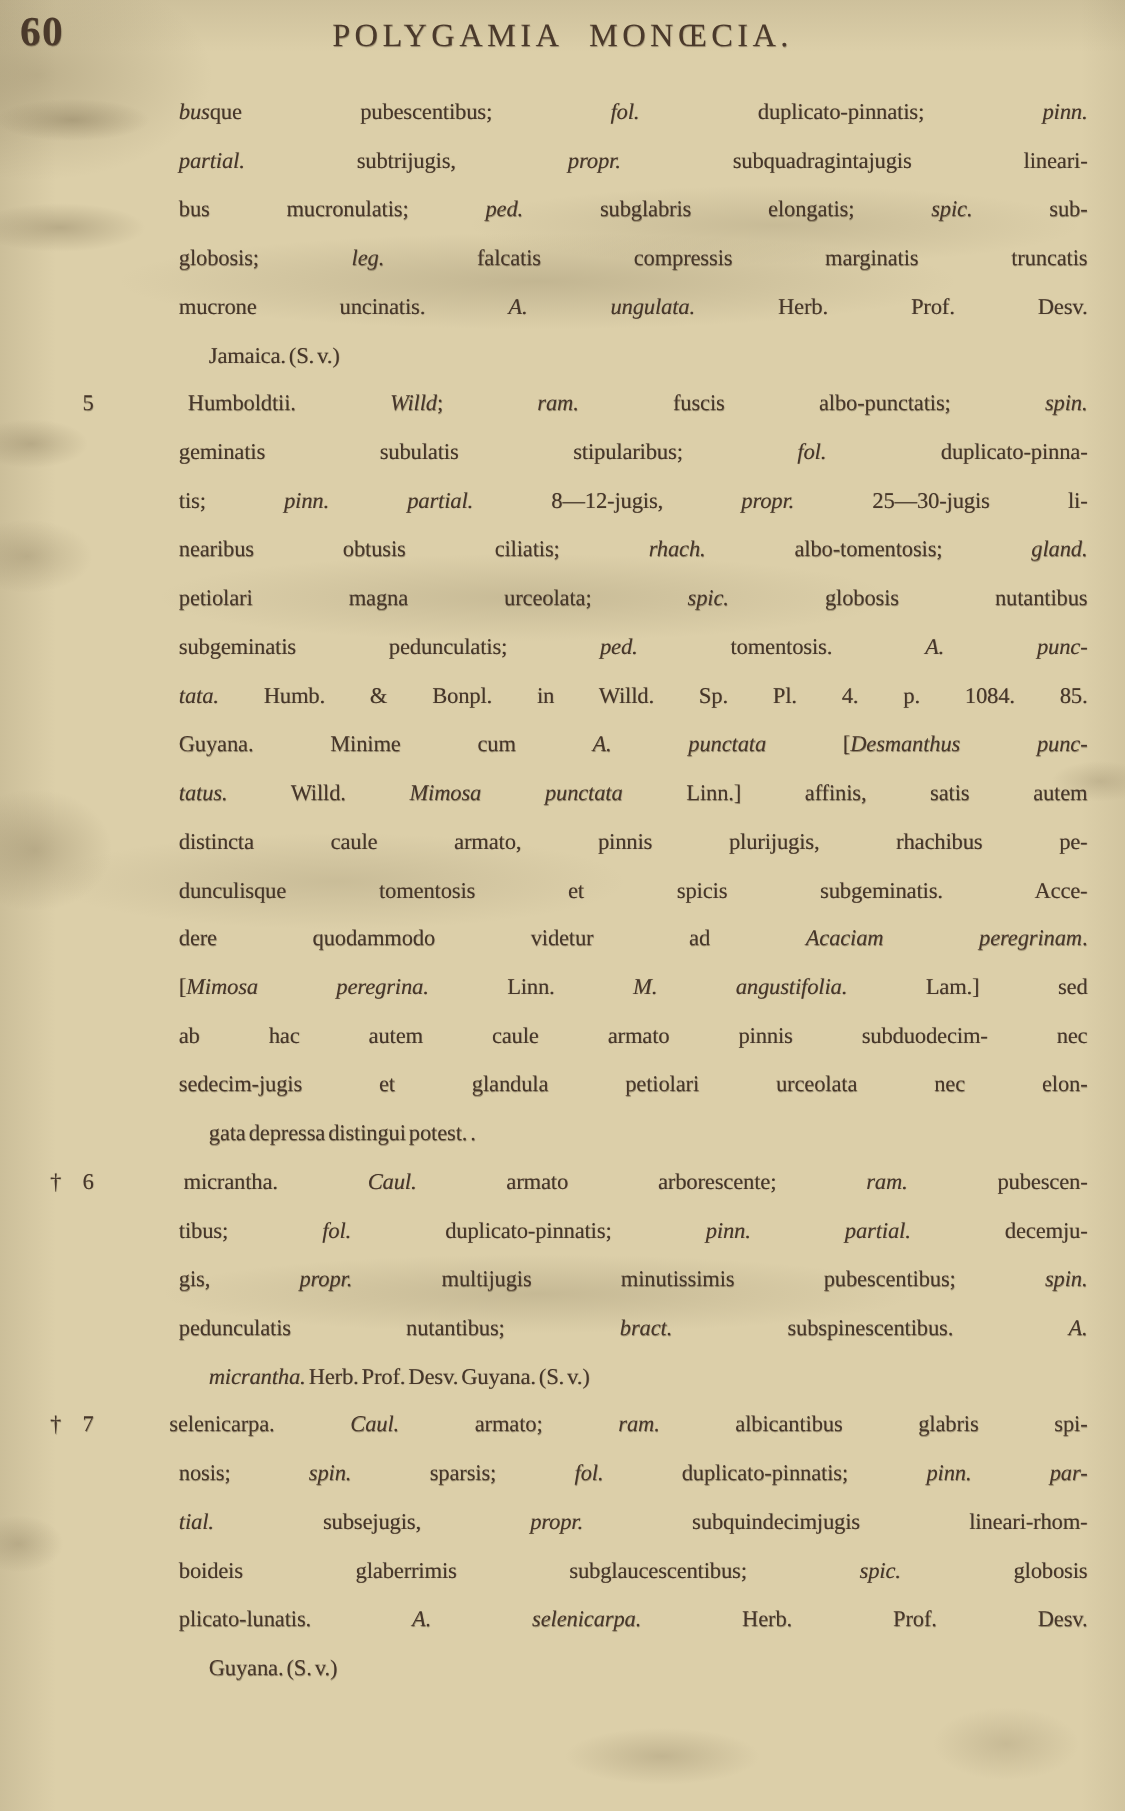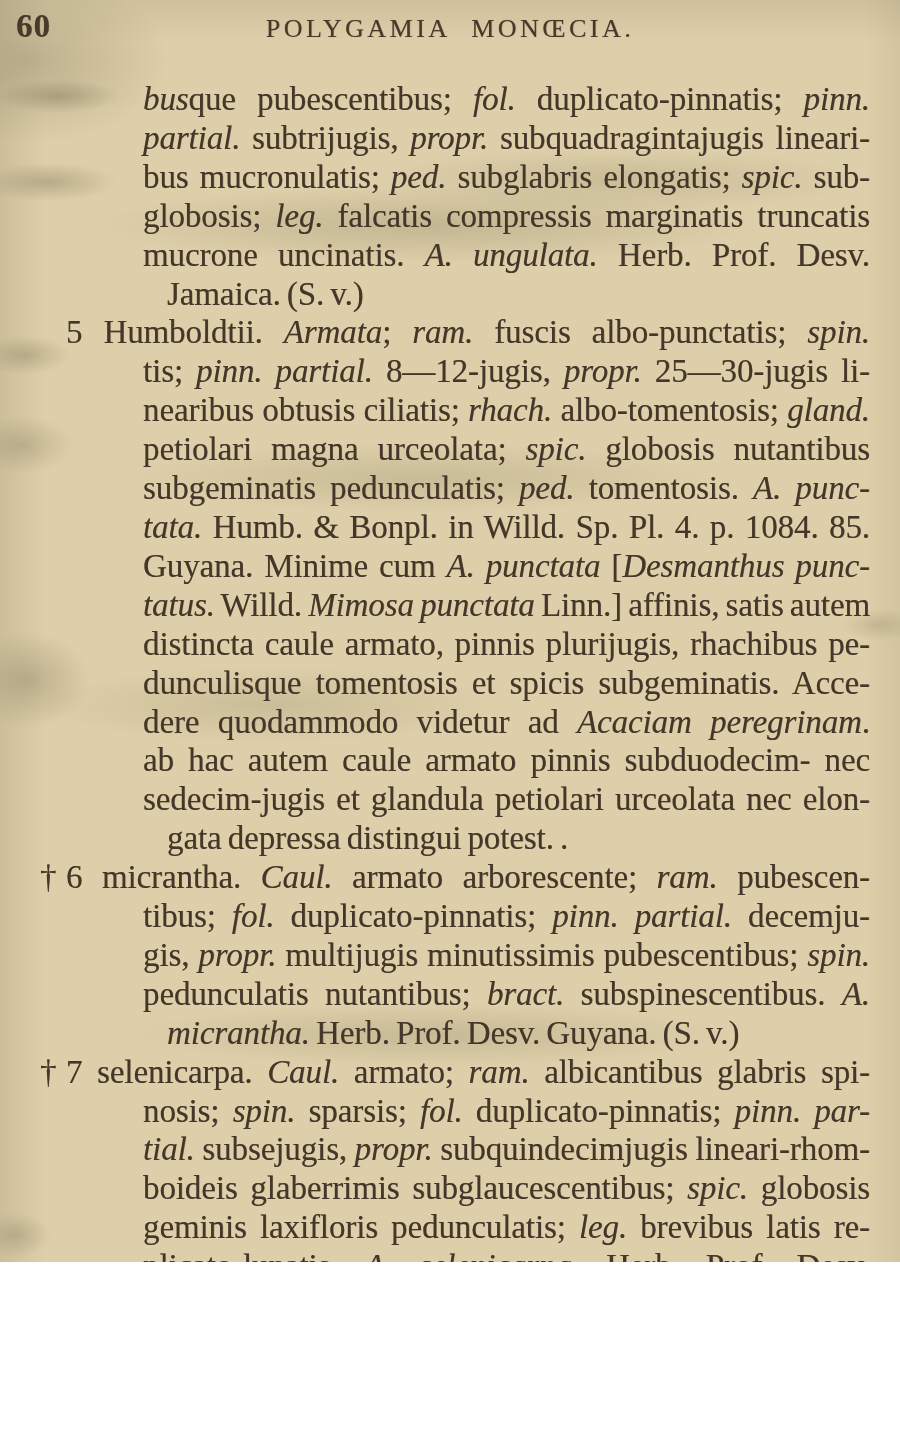--- a/index.html
+++ b/index.html
@@ -1,18 +1,18 @@
 <!DOCTYPE html>
 <html><head>
 <meta charset="utf-8">
 <style>
   html,body{margin:0;padding:0;}
   .page{
     position:relative;
-    width:900px;height:1262px;
+    width:900px;height:1449px;
     overflow:hidden;
     font-family:"Liberation Serif", serif;
     color:#46362a;
     background-color:#dccfa9;
     background-image:
       radial-gradient(ellipse 95px 26px at 58px 96px,  rgba(126,112,82,0.42), transparent 65%),
       radial-gradient(ellipse 105px 30px at 48px 182px, rgba(126,112,82,0.38), transparent 65%),
       radial-gradient(ellipse 200px 120px at 30px 60px, rgba(118,104,74,0.30), transparent 70%),
       radial-gradient(ellipse 480px 55px at 430px 225px, rgba(128,116,86,0.28), transparent 70%),
       radial-gradient(ellipse 350px 45px at 620px 180px, rgba(128,116,86,0.22), transparent 70%),
@@ -39,22 +39,22 @@
   .running-title{
     position:absolute;top:14px;left:0;right:0;
     text-align:center;
     font-size:26px;font-weight:400;
     letter-spacing:3.5px;word-spacing:12px;
     color:#4a392b;
     text-shadow:0.4px 0.4px 0.7px rgba(62,47,30,0.45);
   }
   .body-text{
     position:absolute;
-    left:143px;top:80px;width:727px;
-    font-size:33px;line-height:38.9px;
+    left:143px;top:70px;width:727px;
+    font-size:18px;line-height:38.9px;
     letter-spacing:-0.1px;word-spacing:-2px;
     text-shadow:0.35px 0.45px 0.55px rgba(62,47,30,0.5);
   }
   .entry{margin:0;}
   .line{
     position:relative;
     text-align:justify;
     text-align-last:justify;
     white-space:normal;
   }
@@ -75,45 +75,46 @@
   <div class="body-text">
       <div class="entry">
         <div class="line"><i>bus</i><span>que pubescentibus; </span><i>fol.</i><span> duplicato-pinnatis; </span><i>pinn.</i></div>
         <div class="line"><i>partial.</i><span> subtrijugis, </span><i>propr.</i><span> subquadragintajugis lineari-</span></div>
         <div class="line"><span>bus mucronulatis; </span><i>ped.</i><span> subglabris elongatis; </span><i>spic.</i><span> sub-</span></div>
         <div class="line"><span>globosis; </span><i>leg.</i><span> falcatis compressis marginatis truncatis</span></div>
         <div class="line"><span>mucrone uncinatis. </span><i>A. ungulata.</i><span> Herb. Prof. Desv.</span></div>
         <div class="line last"><span>Jamaica. (S. v.)</span></div>
       </div>
       <div class="entry">
-        <div class="line first"><span>5 Humboldtii. </span><i>Armata</i><span>; </span><i>ram.</i><span> fuscis albo-punctatis; </span><i>spin.</i></div>
+        <div class="line first"><span>5 Humboldtii. </span><i>Willd</i><span>; </span><i>ram.</i><span> fuscis albo-punctatis; </span><i>spin.</i></div>
+        <div class="line"><span>geminatis subulatis stipularibus; </span><i>fol.</i><span> duplicato-pinna-</span></div>
         <div class="line"><span>tis; </span><i>pinn. partial.</i><span> 8—12-jugis, </span><i>propr.</i><span> 25—30-jugis li-</span></div>
         <div class="line"><span>nearibus obtusis ciliatis; </span><i>rhach.</i><span> albo-tomentosis; </span><i>gland.</i></div>
         <div class="line"><span>petiolari magna urceolata; </span><i>spic.</i><span> globosis nutantibus</span></div>
         <div class="line"><span>subgeminatis pedunculatis; </span><i>ped.</i><span> tomentosis. </span><i>A. punc-</i></div>
         <div class="line"><i>tata.</i><span> Humb. &amp; Bonpl. in Willd. Sp. Pl. 4. p. 1084. 85.</span></div>
         <div class="line"><span>Guyana. Minime cum </span><i>A. punctata</i><span> [</span><i>Desmanthus punc-</i></div>
         <div class="line"><i>tatus.</i><span> Willd. </span><i>Mimosa punctata</i><span> Linn.] affinis, satis autem</span></div>
         <div class="line"><span>distincta caule armato, pinnis plurijugis, rhachibus pe-</span></div>
         <div class="line"><span>dunculisque tomentosis et spicis subgeminatis. Acce-</span></div>
         <div class="line"><span>dere quodammodo videtur ad </span><i>Acaciam peregrinam</i><span>.</span></div>
+        <div class="line"><span>[</span><i>Mimosa peregrina.</i><span> Linn. </span><i>M. angustifolia.</i><span> Lam.] sed</span></div>
         <div class="line"><span>ab hac autem caule armato pinnis subduodecim- nec</span></div>
         <div class="line"><span>sedecim-jugis et glandula petiolari urceolata nec elon-</span></div>
         <div class="line last"><span>gata depressa distingui potest. .</span></div>
       </div>
       <div class="entry">
         <div class="line first"><span class="dagger">†</span><span>6 micrantha. </span><i>Caul.</i><span> armato arborescente; </span><i>ram.</i><span> pubescen-</span></div>
         <div class="line"><span>tibus; </span><i>fol.</i><span> duplicato-pinnatis; </span><i>pinn. partial.</i><span> decemju-</span></div>
         <div class="line"><span>gis, </span><i>propr.</i><span> multijugis minutissimis pubescentibus; </span><i>spin.</i></div>
         <div class="line"><span>pedunculatis nutantibus; </span><i>bract.</i><span> subspinescentibus. </span><i>A.</i></div>
         <div class="line last"><i>micrantha.</i><span> Herb. Prof. Desv. Guyana. (S. v.)</span></div>
       </div>
       <div class="entry">
         <div class="line first"><span class="dagger">†</span><span>7 selenicarpa. </span><i>Caul.</i><span> armato; </span><i>ram.</i><span> albicantibus glabris spi-</span></div>
         <div class="line"><span>nosis; </span><i>spin.</i><span> sparsis; </span><i>fol.</i><span> duplicato-pinnatis; </span><i>pinn. par-</i></div>
         <div class="line"><i>tial.</i><span> subsejugis, </span><i>propr.</i><span> subquindecimjugis lineari-rhom-</span></div>
         <div class="line"><span>boideis glaberrimis subglaucescentibus; </span><i>spic.</i><span> globosis</span></div>
-        <div class="line"><span>geminis laxifloris pedunculatis; </span><i>leg.</i><span> brevibus latis re-</span></div>
         <div class="line"><span>plicato-lunatis. </span><i>A. selenicarpa.</i><span> Herb. Prof. Desv.</span></div>
         <div class="line last"><span>Guyana. (S. v.)</span></div>
       </div>
     </div>
 </div>
 
 </body></html>

